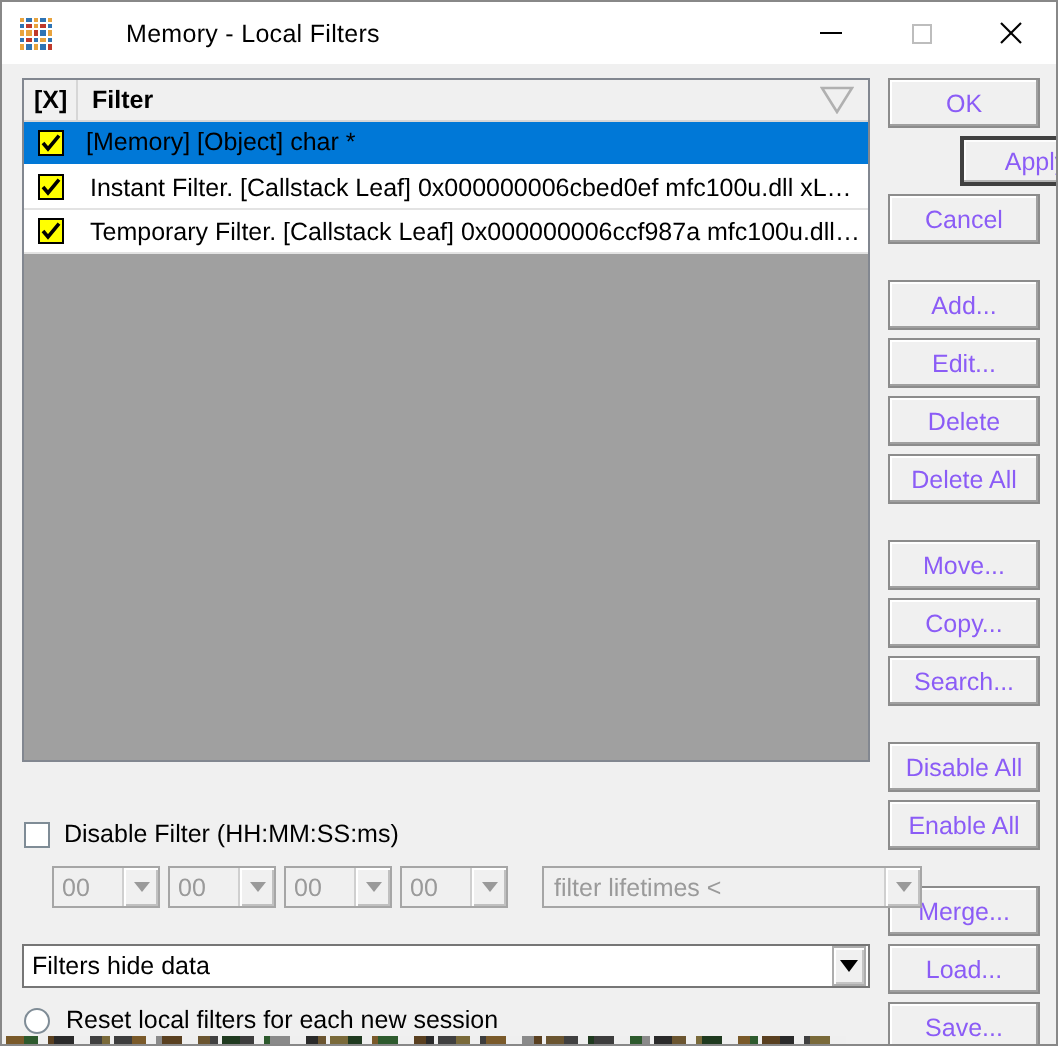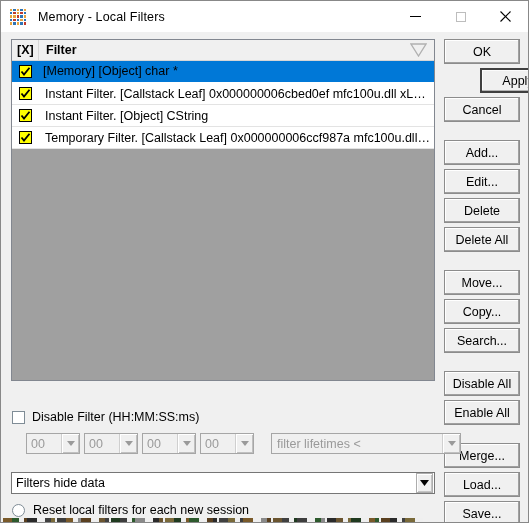--- a/index.html
+++ b/index.html
@@ -23,20 +23,21 @@
 
   
   .titlebar {
     position: absolute;
     left: 0; top: 0;
     width: 527px;
     height: 31px;
     background: #ffffff;
     display: flex;
     align-items: center;
+    gap: 25px;
   }
   .app-icon {
     margin-left: 9px;
     width: 16px; height: 16px;
     display: grid;
     grid-template-columns: repeat(5, 1fr);
     grid-template-rows: repeat(5, 1fr);
     gap: 1px;
     flex: none;
   }
@@ -164,21 +165,21 @@
     top: 7px;
     width: 76px;
   }
   .btn {
     width: 76px;
     height: 25px;
     background: #f0f0f0;
     border: 1px solid #8c8c8c;
     box-shadow: inset -1px -1px 0 #a0a0a0, inset 1px 1px 0 #ffffff;
     font-size: 12.5px;
-    color: #000000;
+    color: #8b5cf6;
     display: flex;
     align-items: center;
     justify-content: center;
     box-sizing: border-box;
     font-family: "Liberation Sans", sans-serif;
     margin-bottom: 4px;
     user-select: none;
   }
   .btn.focused {
     border: 2px solid #404040;
@@ -419,30 +420,20 @@
             <div class="label">Instant Filter. [Callstack Leaf] 0x000000006cbed0ef mfc100u.dll xLockGlo...</div>
           </div>
           <div class="row">
             <div class="cb-cell">
               <div class="cbox">
                 <svg width="11" height="11" viewBox="0 0 11 11">
                   <polyline points="1.5,5.5 4,8.5 9.5,1.8" fill="none" stroke="#000" stroke-width="1.8"></polyline>
                 </svg>
               </div>
             </div>
-            <div class="label">Instant Filter. [Object]  CString</div>
-          </div>
-          <div class="row">
-            <div class="cb-cell">
-              <div class="cbox">
-                <svg width="11" height="11" viewBox="0 0 11 11">
-                  <polyline points="1.5,5.5 4,8.5 9.5,1.8" fill="none" stroke="#000" stroke-width="1.8"></polyline>
-                </svg>
-              </div>
-            </div>
             <div class="label">Temporary Filter. [Callstack Leaf] 0x000000006ccf987a mfc100u.dll CThre...</div>
           </div>
         </div>
     </div>
 
     <div class="btncol">
       <div class="btn">OK</div>
       <div class="btn focused">Apply</div>
       <div class="btn">Cancel</div>
       <div class="gap-m"></div>

